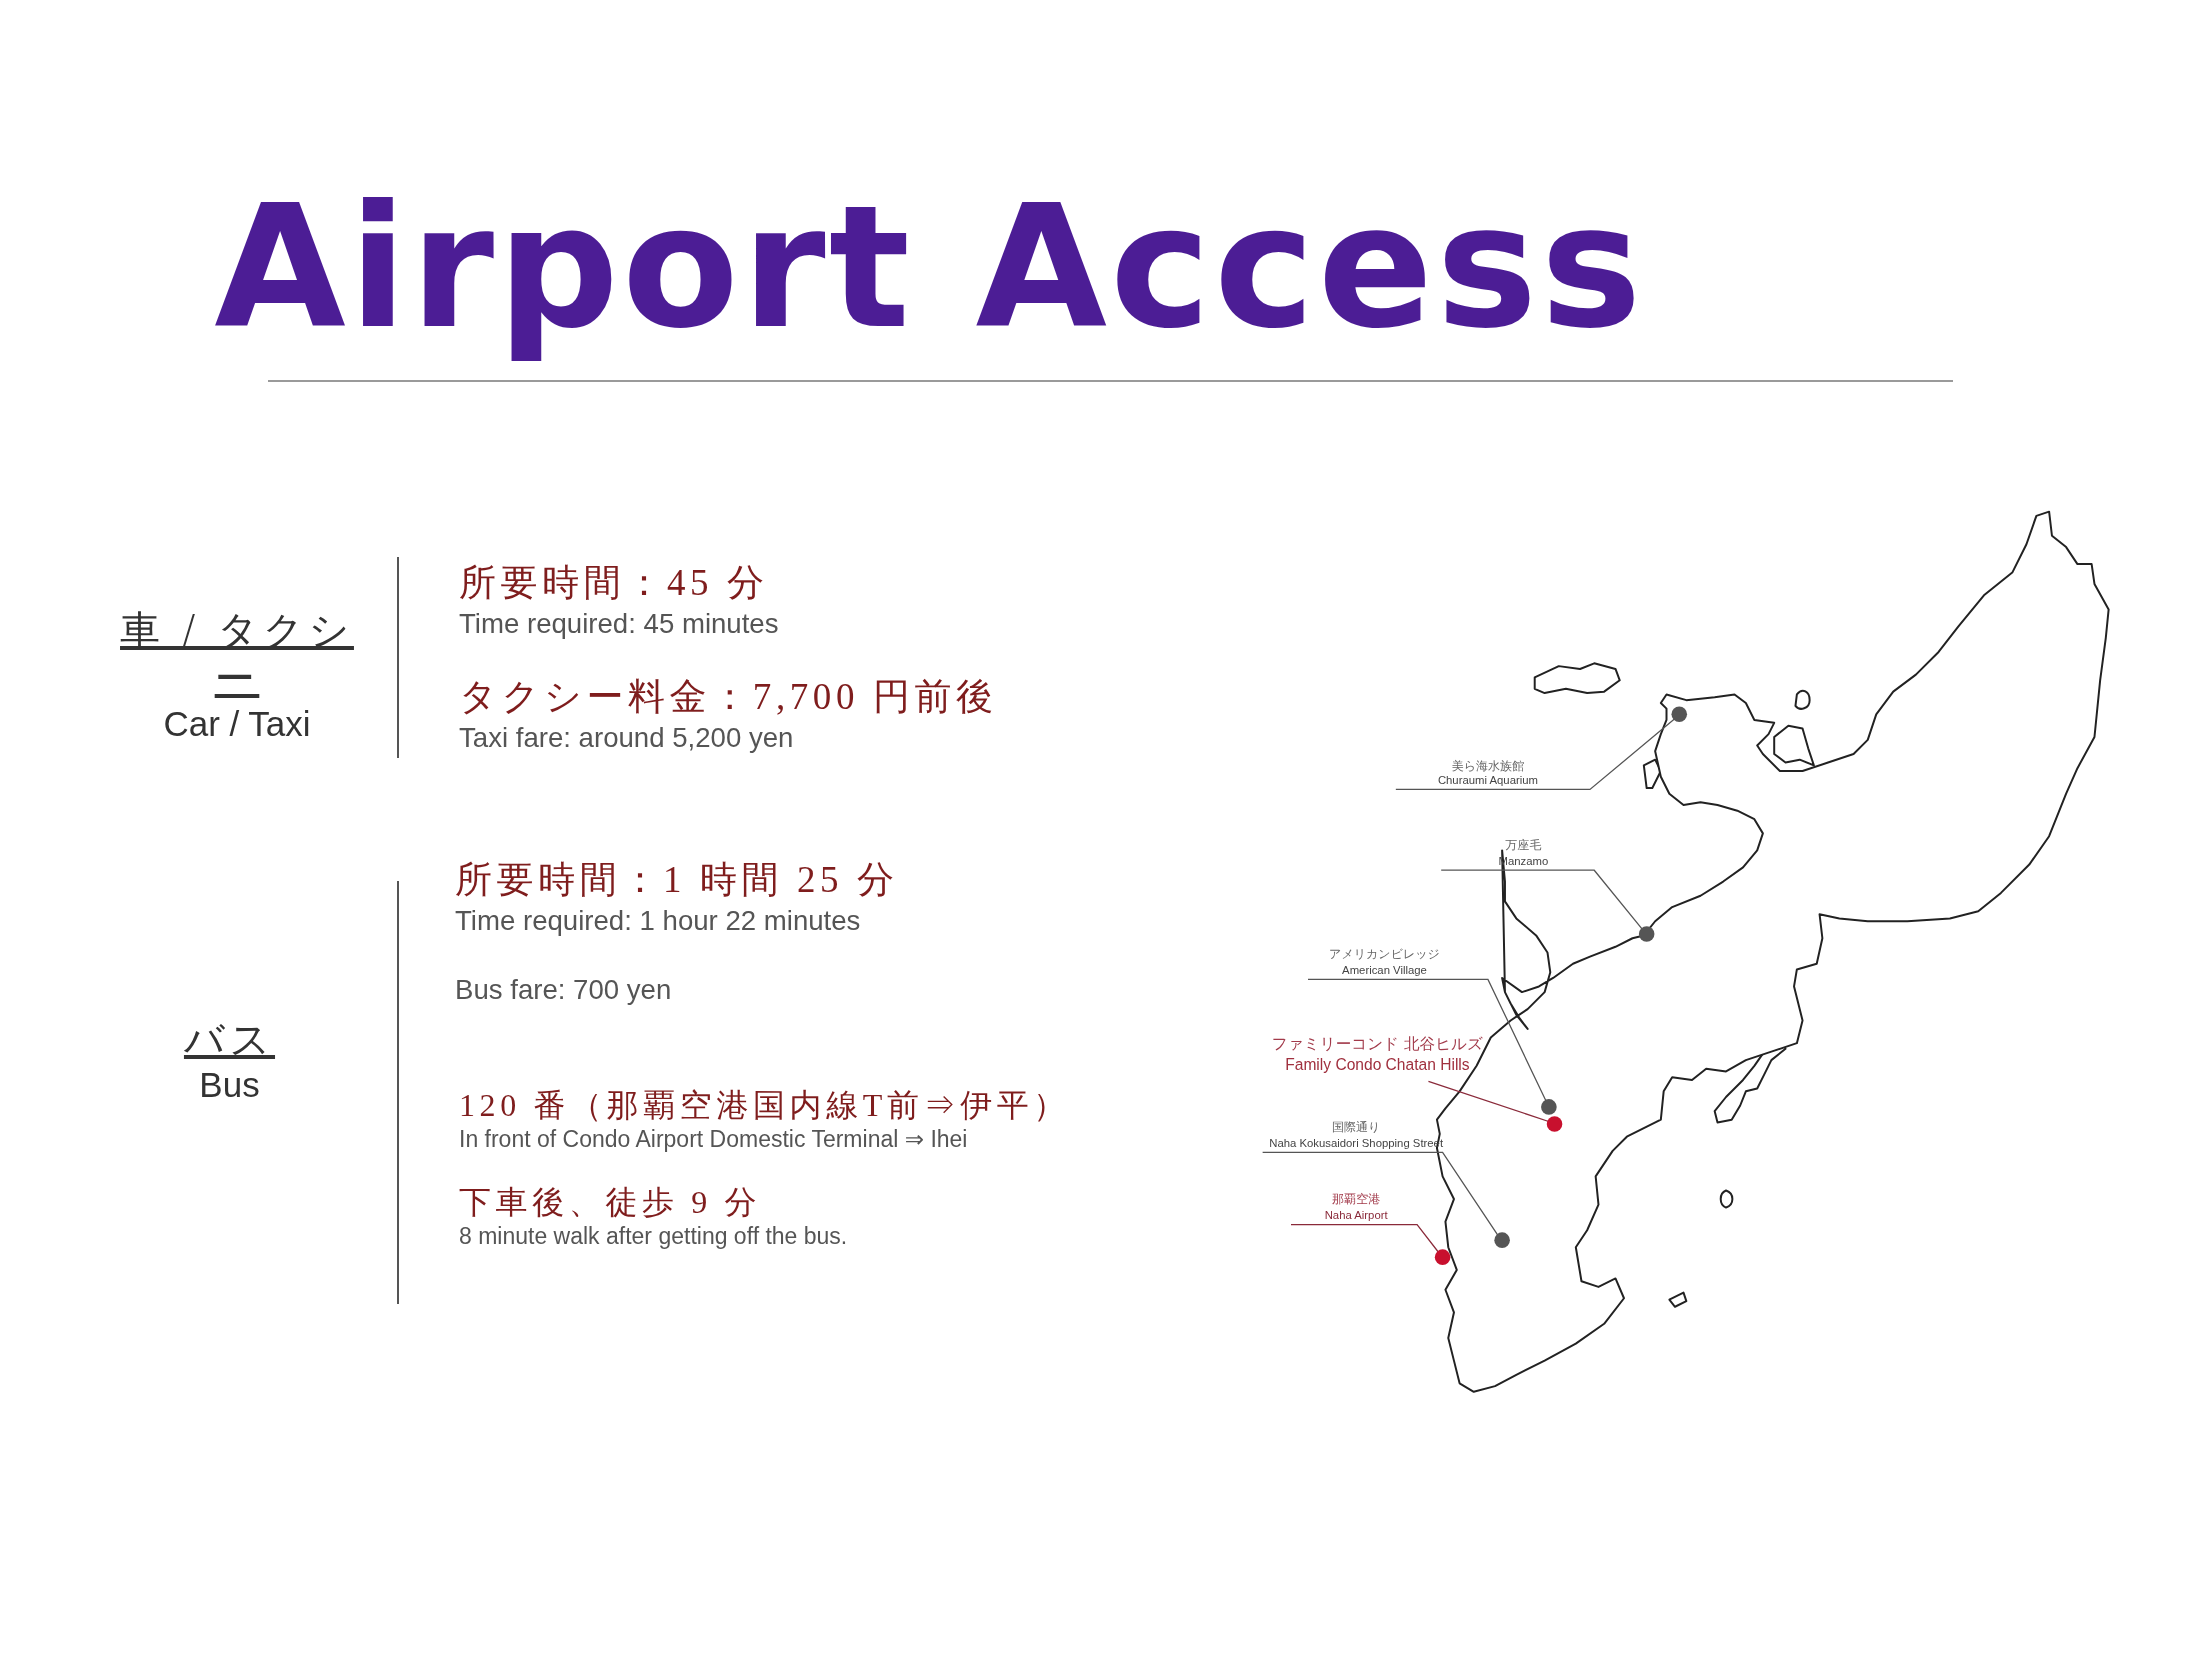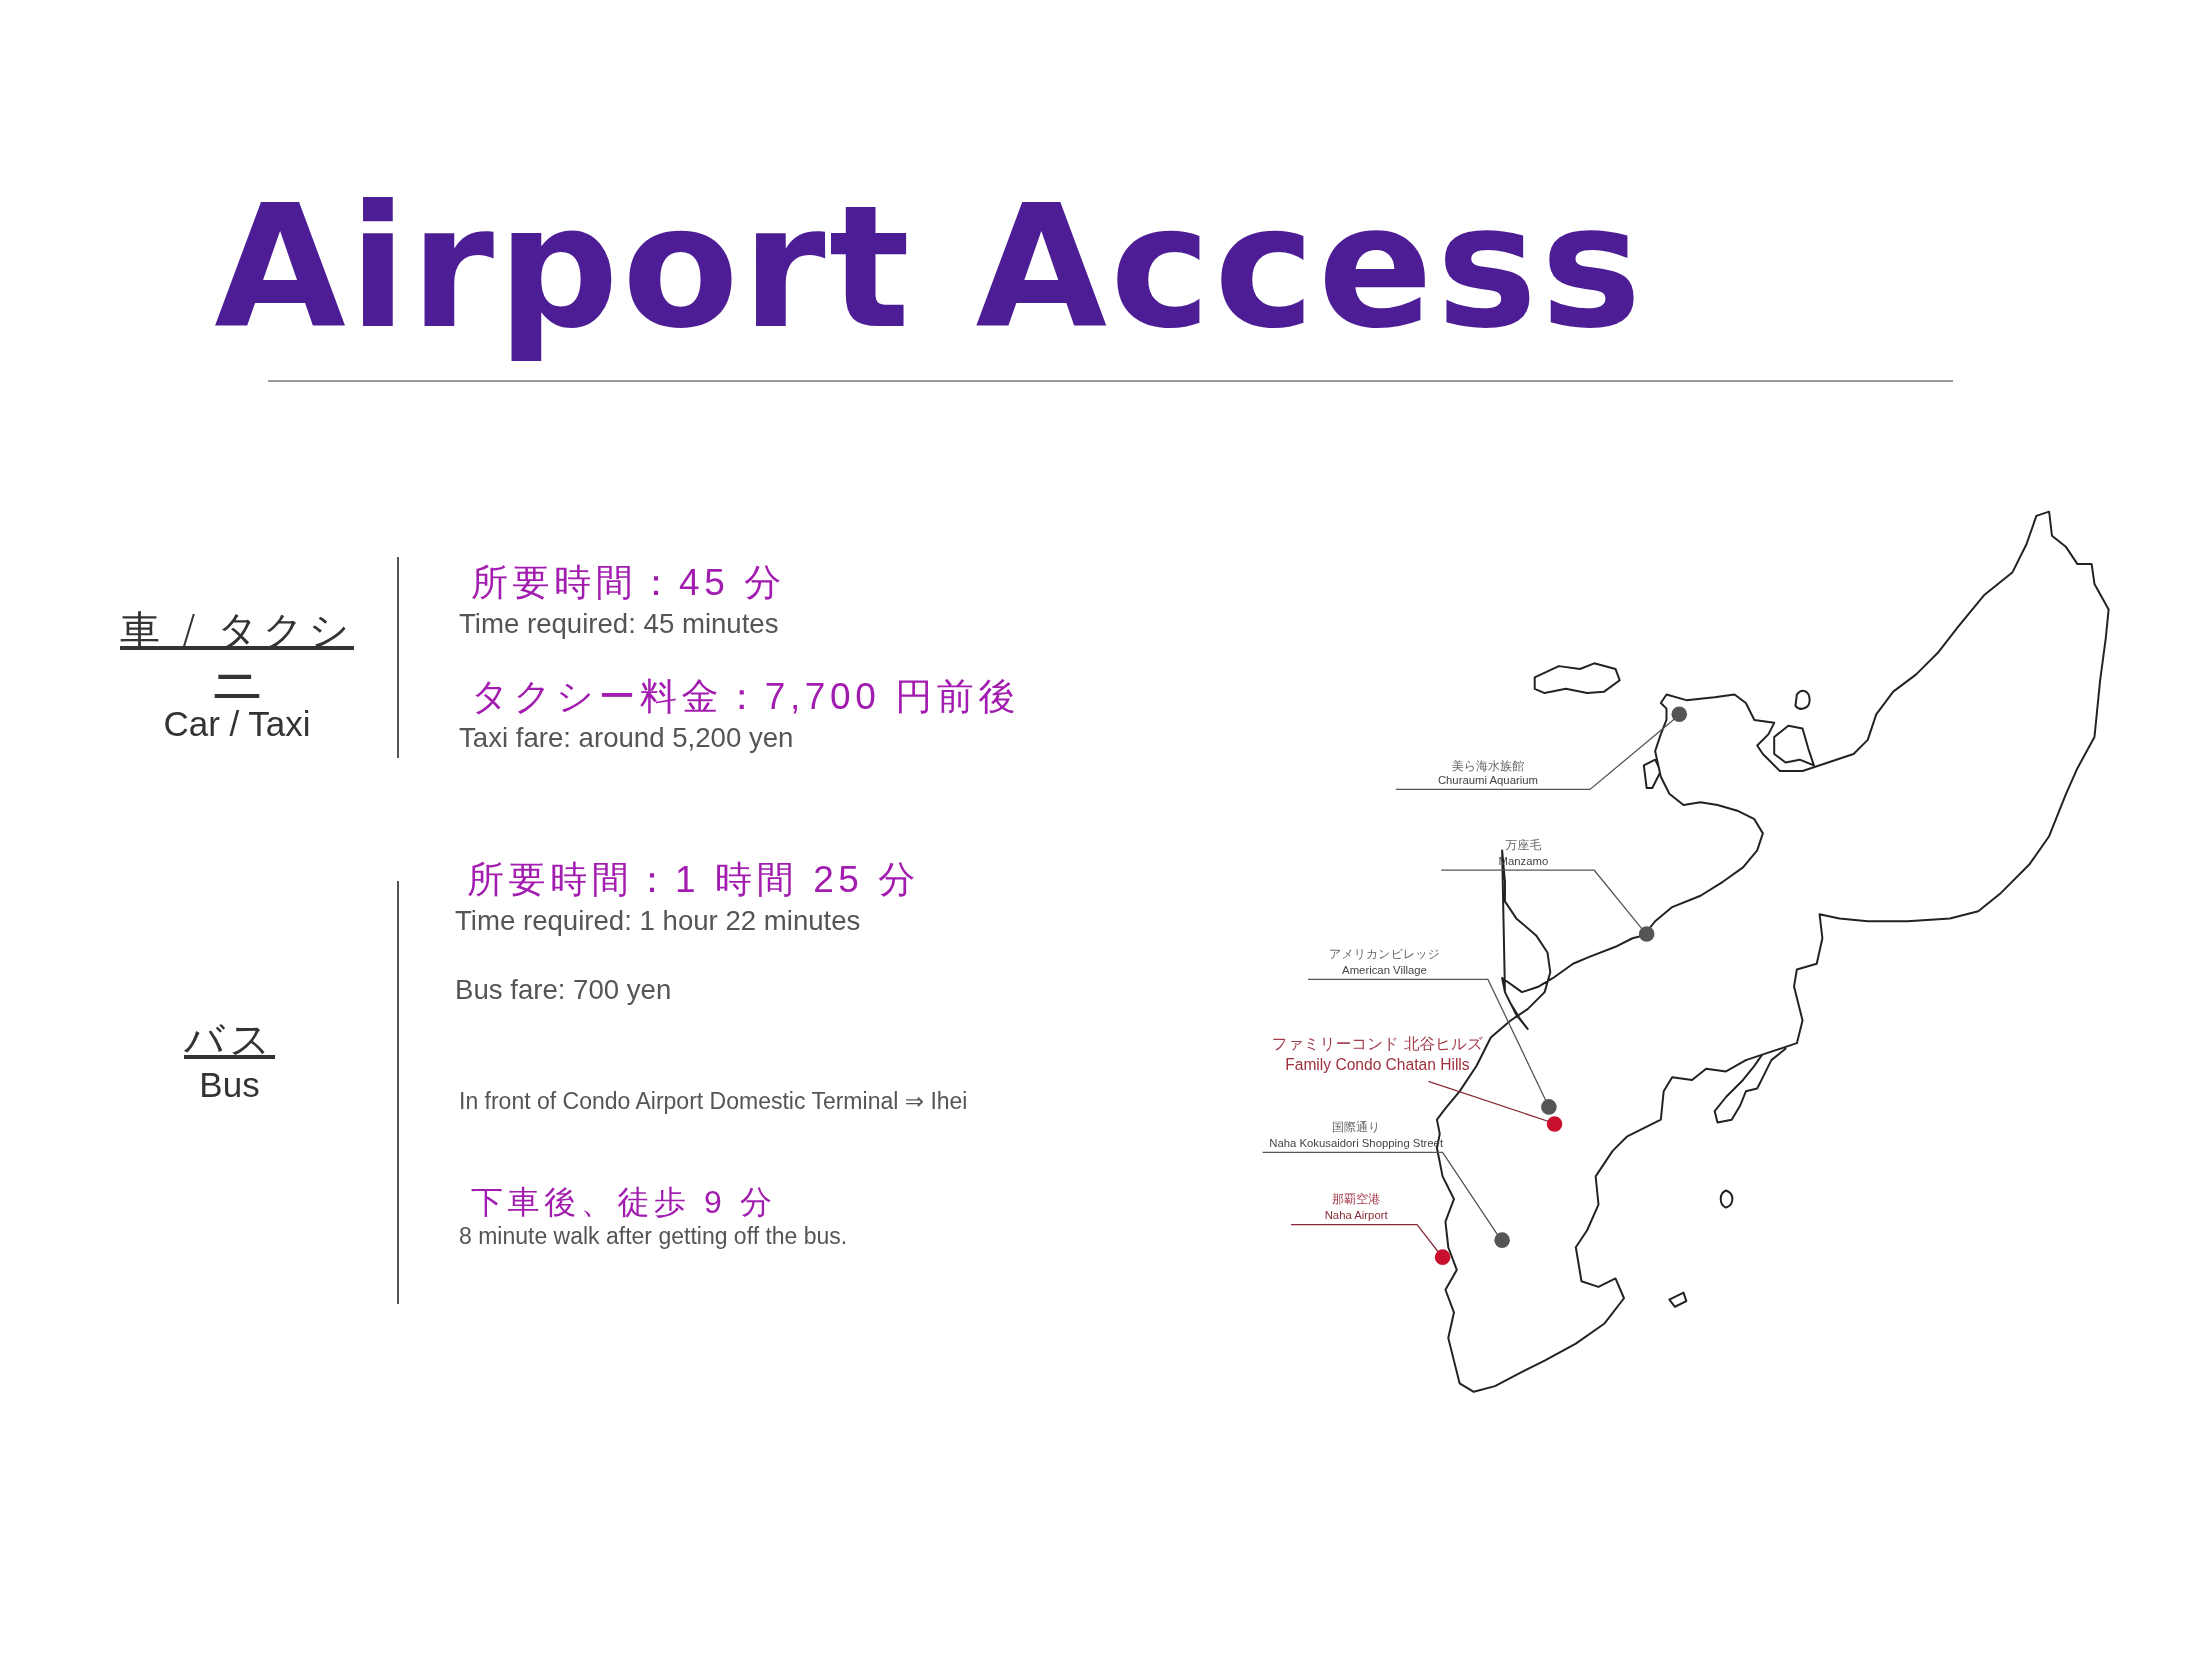--- a/index.html
+++ b/index.html
@@ -7,21 +7,21 @@
          font-family:"Liberation Sans", "DejaVu Sans", sans-serif; color:#333; }
   .title { position:absolute; left:0; width:1859px; top:182px; text-align:center;
            font-family:"DejaVu Sans", sans-serif; font-weight:bold; font-size:170px;
            color:#4c1d95; letter-spacing:3.1px; line-height:1; }
   .title-rule { position:absolute; left:268px; top:380px; width:1685px; height:2.3px; background:#9a9a9a; }
   .vrule { position:absolute; left:397px; width:2.3px; background:#555; }
   .cat { position:absolute; text-align:center; color:#333; }
   .cat .jp { font-family:"DejaVu Sans", sans-serif; font-size:40px; font-weight:300; letter-spacing:4.6px; display:block; line-height:1.2;text-decoration:underline; }
   .cat .en { font-family:"Liberation Sans", sans-serif; font-size:35px; display:block; line-height:1.25; }
   .item { position:absolute; left:459px; }
-  .item .jp { font-family:Liberation Sans, sans-serif; font-size:37px; color:#a21caf; letter-spacing:4.6px; display:block; line-height:1.2; white-space:nowrap;margin-left:12px; }
+  .item .jp { font-family:Liberation Serif, serif; font-size:37px; color:#7f1d1d; letter-spacing:4.6px; display:block; line-height:1.2; white-space:nowrap; }
   .item .en { font-family:"Liberation Sans", sans-serif; font-size:27.6px; color:#555; display:block; line-height:1.35; white-space:nowrap; }
   .item.small .jp { font-size:32px; }
   .item.small .en { font-size:23px; }
   svg.map { position:absolute; left:0; top:0; width:2205px; height:1654px; }
   .coast { fill:#fff; stroke:#222; stroke-width:1.4; stroke-linejoin:round; }
   .leader { fill:none; stroke:#555; stroke-width:0.9; }
   .leader.red { stroke:#8a2a3a; }
   .lbl-jp { font-family:"DejaVu Sans", sans-serif; font-size:8.5px; fill:#666; }
   .lbl-en { font-family:"Liberation Sans", sans-serif; font-size:8px; fill:#444; }
   .lbl-jp.red { fill:#a23a4a; font-size:11px; }
@@ -57,20 +57,21 @@
 <div class="vrule" style="top:881px; height:423px;"></div>
 
 <div class="item" style="top:858px; left:455px;">
   <span class="jp">所要時間：1 時間 25 分</span>
   <span class="en">Time required: 1 hour 22 minutes</span>
 </div>
 <div class="item" style="top:971px; left:455px;">
   <span class="en">Bus fare: 700 yen</span>
 </div>
 <div class="item small" style="top:1086px;">
+  <span class="jp">120 番（那覇空港国内線T前⇒伊平）</span>
   <span class="en">In front of Condo Airport Domestic Terminal ⇒ Ihei</span>
 </div>
 <div class="item small" style="top:1183px;">
   <span class="jp">下車後、徒歩 9 分</span>
   <span class="en">8 minute walk after getting off the bus.</span>
 </div>
 
 <svg class="map" viewBox="0 0 1556 1167" preserveAspectRatio="none">
 
   <path class="coast" d="M1083,478 L1100,470 L1115,472 L1125,468 L1140,472 L1143,480 L1132,488 L1120,489 L1105,486 L1090,489 L1083,486 Z"></path>

